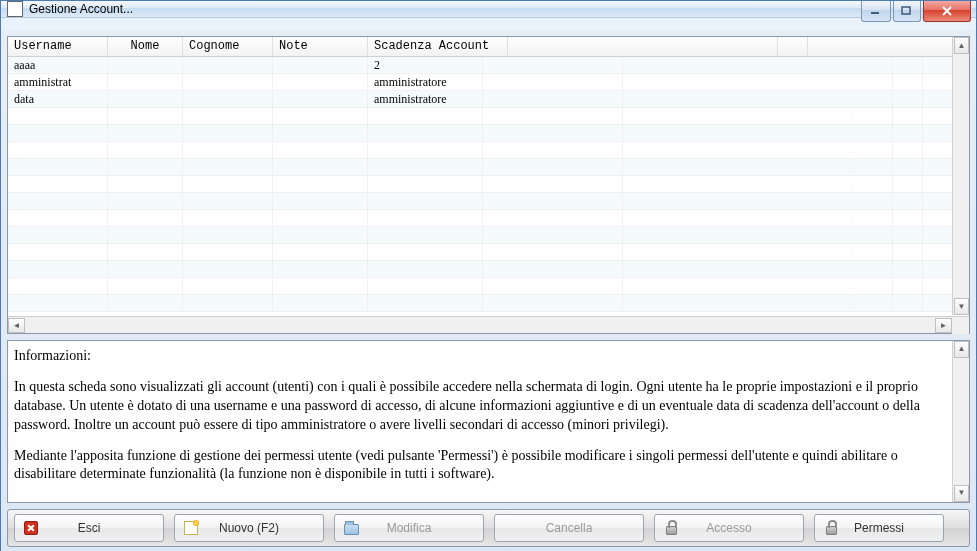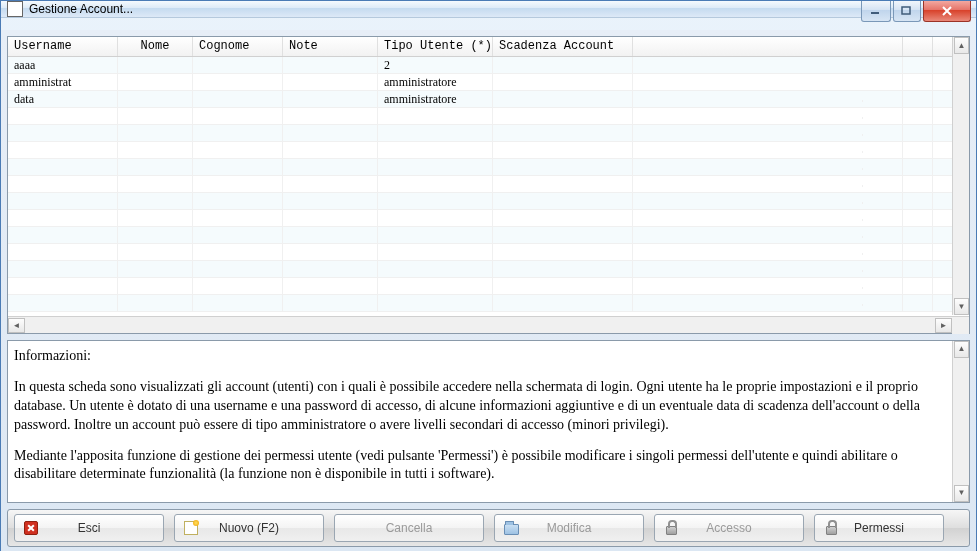--- a/index.html
+++ b/index.html
@@ -113,21 +113,21 @@
     display:flex;align-items:center;justify-content:center;
     font-size:8px;color:#606060;
   }
   .grid-scroll-bottom .arrow-left { left: 0; }
   .grid-scroll-bottom .arrow-right { right: 17px; }
   .grid-scroll-bottom .corner {
     position:absolute; right:0; top:0; width:17px; height:17px;
     background:#f0f0f0;
   }
   
-  .c-username { width: 110px; }
+  .c-username { width: 100px; }
   .c-nome     { width: 75px; text-align: center; }
   .c-cognome  { width: 90px; }
   .c-note     { width: 95px; }
   .c-tipo     { width: 115px; }
   .c-scadacc  { width: 140px; }
   .c-scadpw   { width: 230px; margin-top: 43px; }
   .c-extra1   { width: 40px; }
   .c-extra2   { width: 30px; }
   
   .info-panel {
@@ -237,21 +237,20 @@
   </div>
 
   <div class="client">
 
     <div class="grid-panel">
       <div class="grid-header">
         <div class="col c-username">Username</div>
         <div class="col c-nome">Nome</div>
         <div class="col c-cognome">Cognome</div>
         <div class="col c-note">Note</div>
-        <div class="col c-tipo">Tipo Utente (*)</div>
         <div class="col c-scadacc">Scadenza Account</div>
         <div class="col c-scadpw">Scadenza PW</div>
         <div class="col c-extra1"></div>
         <div class="col c-extra2"></div>
       </div>
       <div class="grid-body" id="grid-body">
           <div class="grid-row">
             <div class="cell c-username">aaaa</div>
             <div class="cell c-nome"></div>
             <div class="cell c-cognome"></div>
@@ -445,28 +444,28 @@
           </span>
         <span class="lbl">Esci</span>
       </div>
       <div class="tb-btn">
         <span class="ico">
             <span class="ico-new"></span>
           </span>
         <span class="lbl">Nuovo (F2)</span>
       </div>
       <div class="tb-btn disabled">
-        <span class="ico"></span>
-        <span class="lbl">Cancella</span>
-      </div>
-      <div class="tb-btn disabled">
         <span class="ico">
             <span class="ico-folder"></span>
           </span>
         <span class="lbl">Modifica</span>
+      </div>
+      <div class="tb-btn disabled">
+        <span class="ico"></span>
+        <span class="lbl">Cancella</span>
       </div>
       <div class="tb-btn disabled">
         <span class="ico">
             <span class="ico-lock"></span>
           </span>
         <span class="lbl">Accesso</span>
       </div>
       <div class="tb-btn tb-small">
         <span class="ico">
             <span class="ico-lock"></span>

